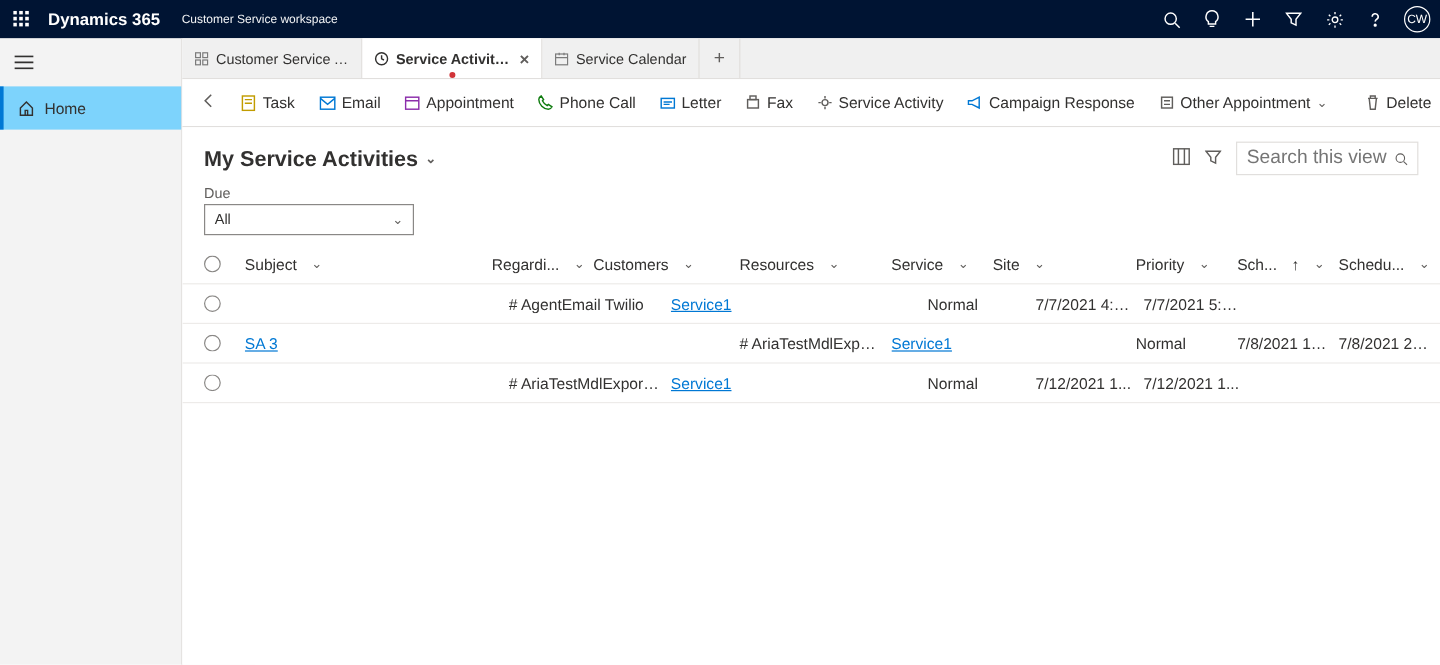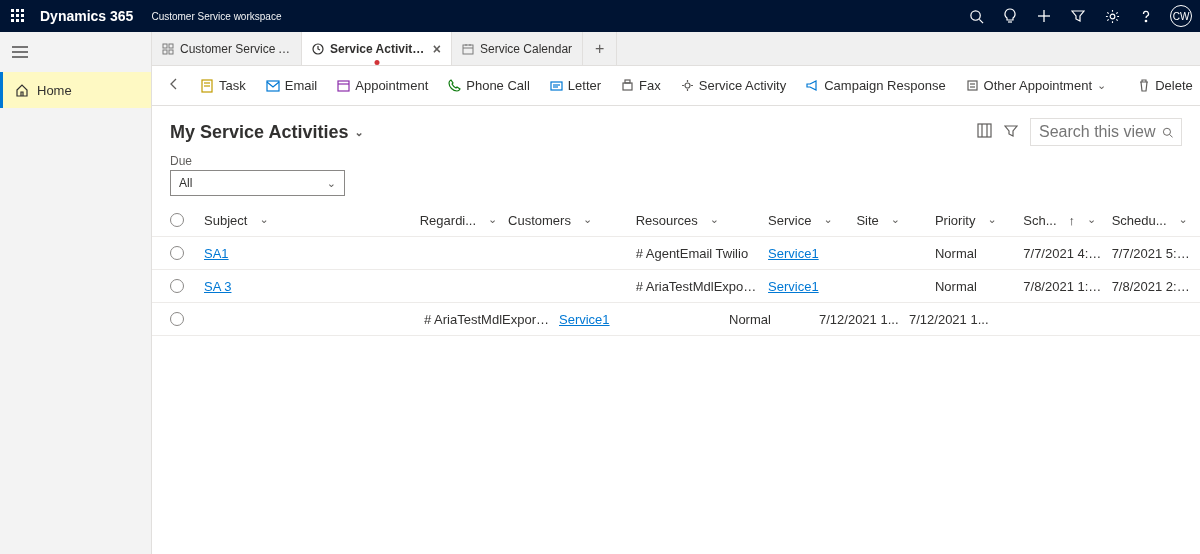--- a/index.html
+++ b/index.html
@@ -8,21 +8,21 @@
     .waffle { width: 20px; height: 20px; display: flex; align-items: center; justify-content: center; margin-right: 12px; }
     .brand { font-weight: 600; font-size: 14px; margin-right: 18px; }
     .workspace-name { font-size: 10px; opacity: 0.95; }
     .topbar-right { margin-left: auto; display: flex; align-items: center; gap: 14px; }
     .topbar-right .icon-btn { color: #fff; width: 20px; height: 20px; display: flex; align-items: center; justify-content: center; cursor: pointer; }
     .avatar-circle { width: 22px; height: 22px; border: 1.5px solid #fff; border-radius: 50%; display: flex; align-items: center; justify-content: center; font-size: 10px; }
     .layout { display: flex; height: calc(100% - 32px); }
     .sidebar { width: 152px; background: #f3f3f3; border-right: 1px solid #e1dfdd; display: flex; flex-direction: column; }
     .sidebar-toggle { height: 40px; display: flex; align-items: center; padding-left: 12px; border-bottom: 0; }
     .sidebar-item { height: 36px; display: flex; align-items: center; padding-left: 12px; gap: 8px; border-left: 3px solid transparent; cursor: pointer; }
-    .sidebar-item.selected { border-left-color: #0078d4; background: #fef9c3; }
+    .sidebar-item.selected { border-left-color: #0078d4; background: #7dd3fc; }
     .main { flex: 1; display: flex; flex-direction: column; background: #fafafa; min-width: 0; }
     .tabstrip { height: 34px; background: #f0f0f0; border-bottom: 1px solid #e1dfdd; display: flex; align-items: stretch; }
     .tab { display: flex; align-items: center; padding: 0 10px; gap: 6px; font-size: 12px; border-right: 1px solid #e1dfdd; cursor: pointer; min-width: 130px; max-width: 150px; white-space: nowrap; overflow: hidden; }
     .tab.active { background: #fff; font-weight: 600; position: relative; }
     .tab .tab-icon { flex-shrink: 0; }
     .tab .tab-label { overflow: hidden; text-overflow: ellipsis; }
     .tab .close { margin-left: auto; font-size: 14px; color: #605e5c; }
     .tab.new-tab { min-width: 34px; max-width: 34px; justify-content: center; font-size: 16px; color: #605e5c; }
     .underline-dot { width: 5px; height: 5px; background: #d13438; border-radius: 50%; position: absolute; bottom: 0; left: 50%; transform: translateX(-50%); }
     .commandbar { height: 40px; background: #fff; border-bottom: 1px solid #e1dfdd; display: flex; align-items: center; padding: 0 8px; gap: 4px; font-size: 13px; }
@@ -43,21 +43,21 @@
     .grid-header, .grid-row { display: flex; align-items: center; height: 33px; border-bottom: 1px solid #edebe9; }
     .grid-header { font-weight: 400; color: #323130; }
     .grid-header .col { display: flex; gap: 12px; }
     .col-check { width: 52px; padding-left: 18px; flex-shrink: 0; }
     .col-subject { width: 220px; }
     .col-regarding { width: 90px; }
     .col-customers { width: 130px; }
     .col-resources { width: 135px; }
     .col-service { width: 90px; }
     .col-site { width: 80px; }
-    .col-priority { width: 90px; }
+    .col-priority { width: 90px; margin-left: 44px; }
     .col-sched-start { width: 90px; }
     .col-sched-end { width: 90px; }
     .col { overflow: hidden; text-overflow: ellipsis; white-space: nowrap; padding-right: 8px; }
     .radio-empty { width: 14px; height: 14px; border: 1px solid #8a8886; border-radius: 50%; }
     .link { color: #0078d4; text-decoration: underline; cursor: pointer; }
     .chev { font-size: 11px; color: #605e5c; }
   </style>
 </head>
 <body>
 
@@ -328,21 +328,20 @@
           <div class="col col-sched-end">
               <span>Schedu...</span> 
               <span class="chev">⌄</span>
             </div>
         </div>
 
         <div class="grid-row">
           <div class="col col-check">
               <div class="radio-empty"></div>
             </div>
-          <div class="col col-subject"><span class="link">SA1</span></div>
           <div class="col col-regarding"></div>
           <div class="col col-customers"></div>
           <div class="col col-resources"># AgentEmail Twilio</div>
           <div class="col col-service"><span class="link">Service1</span></div>
           <div class="col col-site"></div>
           <div class="col col-priority">Normal</div>
           <div class="col col-sched-start">7/7/2021 4:4...</div>
           <div class="col col-sched-end">7/7/2021 5:4...</div>
         </div>
         <div class="grid-row">

